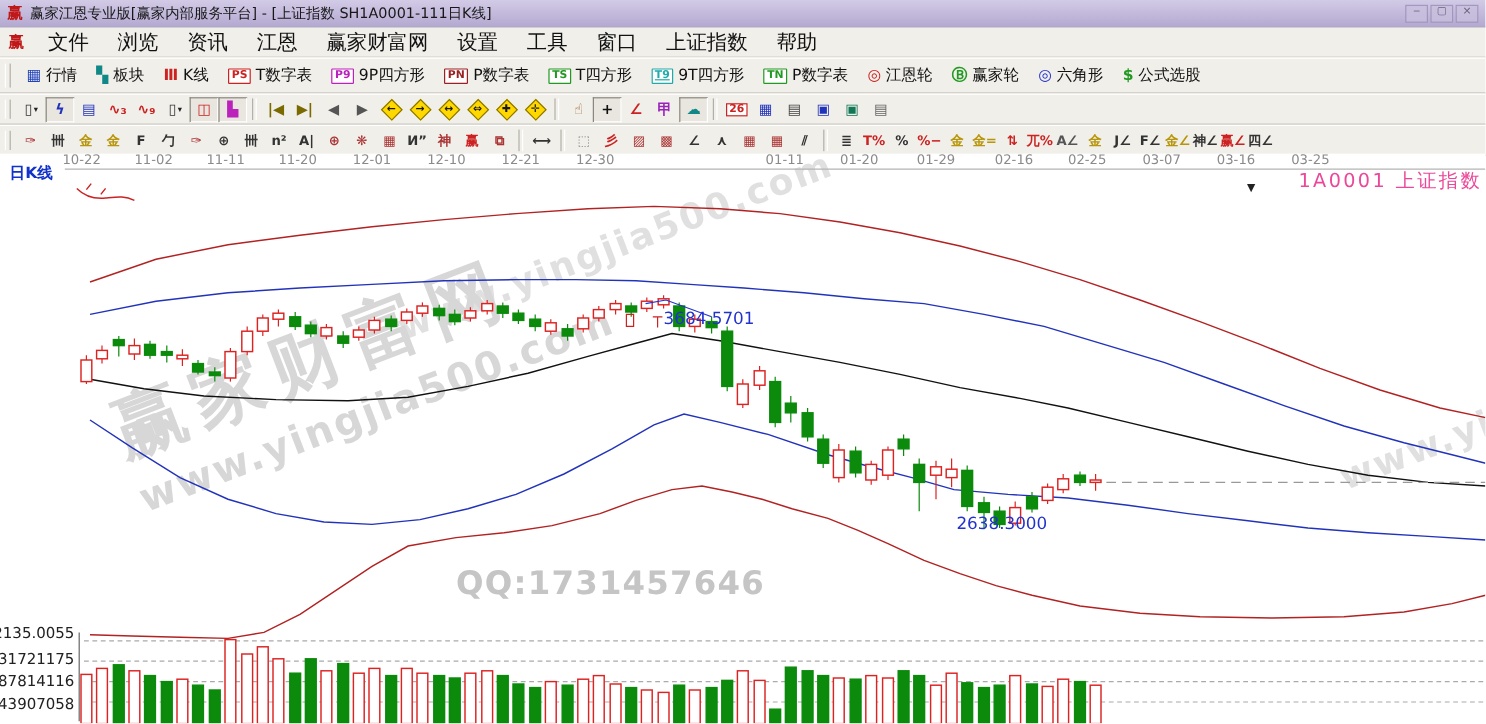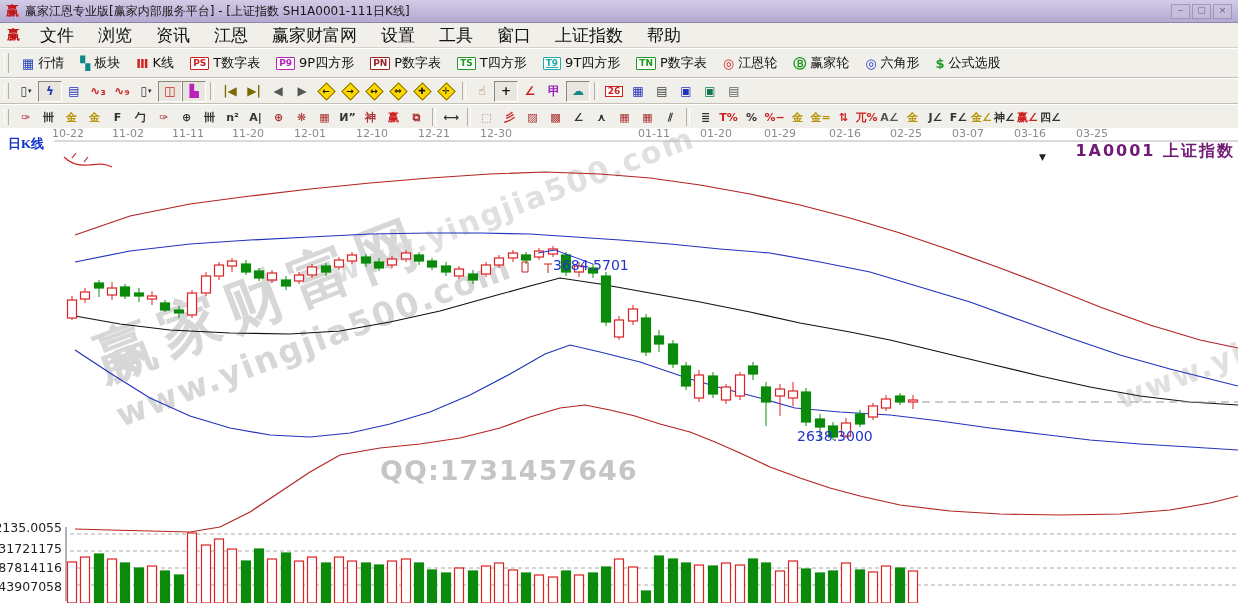--- a/index.html
+++ b/index.html
@@ -45,26 +45,26 @@
   
   .chart{position:absolute;top:128px;left:0;width:1238px;height:475px;background:#fff;overflow:hidden;}
   .chart svg{position:absolute;left:0;top:0;z-index:2;}
   .chart svg text{font-family:"DejaVu Sans","Liberation Sans",sans-serif;}
   .wm{position:absolute;z-index:1;color:#d7d7d7;white-space:nowrap;transform:rotate(-21deg);line-height:1.25;}
   .wm .l1{font-size:60px;font-weight:bold;letter-spacing:10px;}
   .wm .l2{font-size:33px;font-weight:bold;letter-spacing:2px;}
   .wm0{position:absolute;z-index:1;color:#e0e0e0;font-size:30px;font-weight:bold;transform:rotate(-21deg);
        white-space:nowrap;letter-spacing:2px;}
   .wmq{position:absolute;z-index:1;color:#c5c5c5;font-size:27px;font-weight:bold;letter-spacing:1px;}
-  .kline-label{position:absolute;z-index:3;left:8px;top:7px;color:#1133cc;font-weight:bold;font-size:13px;font-family:Liberation Serif, serif;}
+  .kline-label{position:absolute;z-index:3;left:8px;top:7px;color:#1133cc;font-weight:bold;font-size:13px;}
   .ind-row{position:absolute;z-index:3;left:64px;top:19px;font-size:13.5px;white-space:nowrap;}
   .ind-name{color:#111;font-size:14px;margin-right:26px;}
   .ind-param{margin-right:13px;}
   .sym-caret{position:absolute;z-index:3;right:192px;top:24px;font-size:9px;color:#222;}
-  .sym-text{position:absolute;z-index:3;right:3px;top:13px;font-size:16px;font-weight:bold;color:#701a75;
+  .sym-text{position:absolute;z-index:3;right:3px;top:13px;font-size:16px;font-weight:normal;color:#ec4899;
             letter-spacing:2px;}
 </style>
 </head>
 <body>
 
 <div class="titlebar">
   <span class="logo">赢</span>
   <span>赢家江恩专业版[赢家内部服务平台] - [上证指数  SH1A0001-111日K线]</span>
   <span class="winbtns">
     <span>‒</span>
@@ -390,21 +390,21 @@
     </button>
   </div>
 
 <div class="chart" id="chart">
   <div class="wm0" style="left:320px;top:60px;">www.yingjia500.com</div>
   <div class="wm" style="left:90px;top:120px;">
     <div class="l1">赢家财富网</div>
     <div class="l2">www.yingjia500.com</div>
   </div>
   <div class="wm0" style="left:1105px;top:185px;">www.yingjia500.com</div>
-  <div class="wmq" style="left:380px;top:327px;">QQ:1731457646</div>
+  <div class="wmq" style="left:380px;top:343px;">QQ:1731457646</div>
 
   <svg id="chart-svg" width="1238" height="475" viewBox="0 128 1238 475">
       <line x1="54" y1="141" x2="1238" y2="141" stroke="#b4b4b4" stroke-width="1"></line>
       <text x="68" y="137" text-anchor="middle" font-size="11" fill="#8a8a8a">10-22</text>
       <text x="128" y="137" text-anchor="middle" font-size="11" fill="#8a8a8a">11-02</text>
       <text x="188" y="137" text-anchor="middle" font-size="11" fill="#8a8a8a">11-11</text>
       <text x="248" y="137" text-anchor="middle" font-size="11" fill="#8a8a8a">11-20</text>
       <text x="310" y="137" text-anchor="middle" font-size="11" fill="#8a8a8a">12-01</text>
       <text x="372" y="137" text-anchor="middle" font-size="11" fill="#8a8a8a">12-10</text>
       <text x="434" y="137" text-anchor="middle" font-size="11" fill="#8a8a8a">12-21</text>

